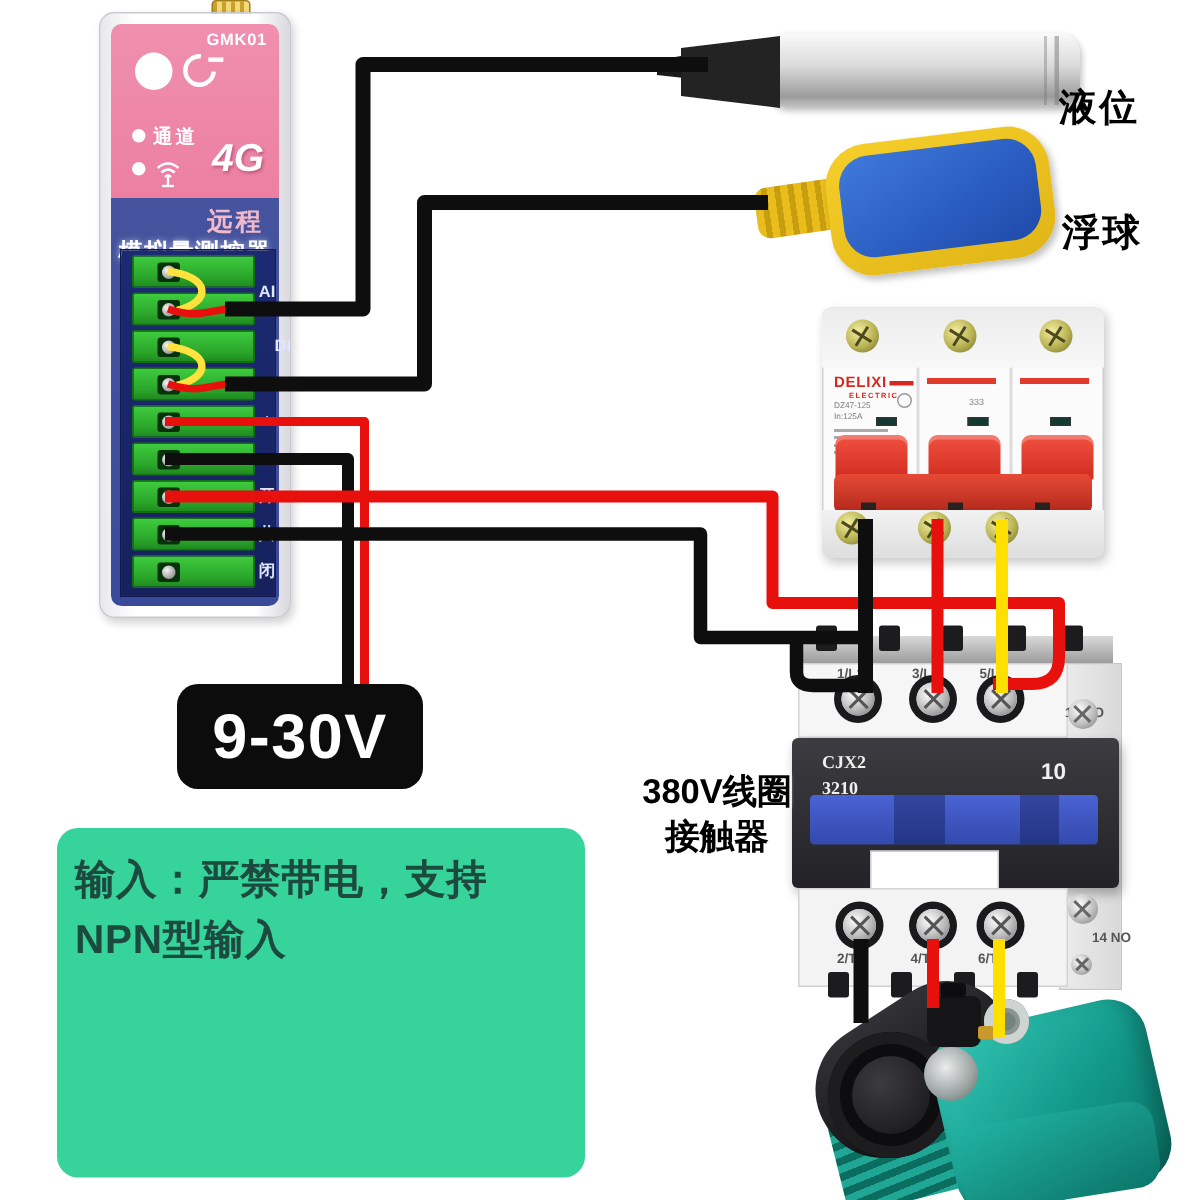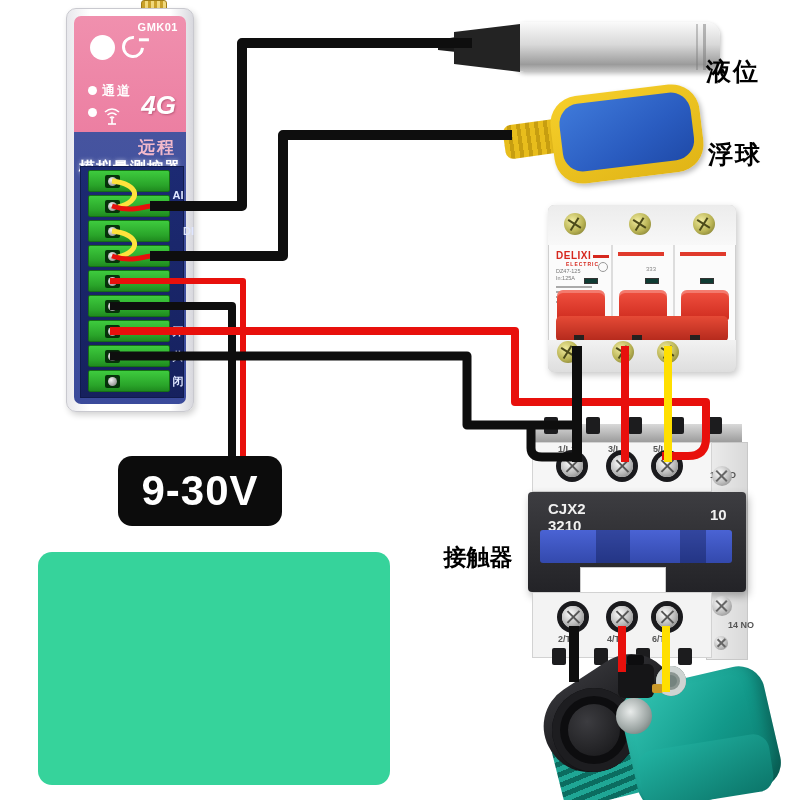--- a/index.html
+++ b/index.html
@@ -83,22 +83,22 @@
   .ctr-plate-top{left:532px;top:442px;width:180px;height:50px;background:#f6f6f6;border:1px solid #d4d4d4;}
   .ctr-aux{left:706px;top:442px;width:42px;height:218px;background:linear-gradient(90deg,#ededed,#d9d9d9);border:1px solid #c8c8c8;}
   .ctr-lab{color:#555;font-size:9px;font-weight:bold;}
   .screw-sil{border-radius:50%;background:radial-gradient(circle at 38% 35%,#ffffff,#b9b9b9 55%,#6f6f6f);box-shadow:0 0 0 5px #1a1a1d;}
   .screw-sil::before,.screw-sil::after{content:"";position:absolute;left:12%;top:46%;width:76%;height:2px;background:#555;}
   .screw-sil::before{transform:rotate(45deg);} .screw-sil::after{transform:rotate(-45deg);}
   .screw-aux{border-radius:50%;background:radial-gradient(circle at 38% 35%,#fdfdfd,#bdbdbd 55%,#7c7c7c);}
   .screw-aux::before,.screw-aux::after{content:"";position:absolute;left:12%;top:46%;width:76%;height:2px;background:#666;}
   .screw-aux::before{transform:rotate(45deg);} .screw-aux::after{transform:rotate(-45deg);}
   .ctr-bodyblk{left:528px;top:492px;width:218px;height:100px;background:linear-gradient(180deg,#3d3d41,#232327);border-radius:4px;box-shadow:2px 4px 8px rgba(0,0,0,.3);}
-  .ctr-model{left:548px;top:500px;color:#f0f0f0;font-size:15px;font-weight:bold;line-height:17px;}
-  .ctr-aux-code{left:694px;top:506px;color:#f0f0f0;font-size:15px;font-weight:bold;margin-left:16px;}
+  .ctr-model{left:548px;top:500px;color:#f0f0f0;font-size:12px;font-weight:bold;line-height:17px;font-family:Liberation Serif, serif;}
+  .ctr-aux-code{left:694px;top:506px;color:#f0f0f0;font-size:15px;font-weight:bold;}
   .ctr-blue{left:540px;top:530px;width:192px;height:33px;background:linear-gradient(180deg,#4a63d4,#3349ad);border-radius:3px;}
   .ctr-blue::before{content:"";position:absolute;left:56px;top:0;width:34px;height:100%;background:rgba(10,16,60,.35);}
   .ctr-blue::after{content:"";position:absolute;left:140px;top:0;width:26px;height:100%;background:rgba(10,16,60,.35);}
   .ctr-white-label{left:580px;top:567px;width:86px;height:27px;background:#fff;border:1px solid #ccc;}
   .ctr-plate-bot{left:532px;top:592px;width:180px;height:66px;background:#f3f3f3;border:1px solid #d2d2d2;}
   .caption-380{left:398px;top:512px;width:160px;text-align:center;color:#000;font-size:23px;font-weight:bold;line-height:30px;
                text-shadow:0 0 3px #fff,0 0 3px #fff;z-index:60;}
 
   
   .fin-stack{left:556px;top:726px;width:96px;height:74px;transform:rotate(-14deg);
@@ -308,19 +308,21 @@
     <path class="wr" d="M625 346 V 462" stroke-width="8" data-interactable="false"></path>
     <path class="wy" d="M668 346 V 462" stroke-width="8" data-interactable="false"></path>
 
     <path class="wb" d="M574 626 V 682" stroke-width="10" data-interactable="false"></path>
     <path class="wr" d="M622 626 V 672" stroke-width="8" data-interactable="false"></path>
     <path class="wy" d="M666 626 V 692" stroke-width="8" data-interactable="false"></path>
   </svg>
 
   <div class="abs pwr-box" data-interactable="false">9-30V</div>
   <div class="abs caption-380" data-interactable="false">
-    <br>
+    <span data-interactable="false">380V线圈</span><br>
     <span data-interactable="false">接触器</span>
   </div>
   <div class="abs info-box" data-interactable="false">
+    <div class="info-line" data-interactable="false">输入：严禁带电，支持</div>
+    <div class="info-line" data-interactable="false">NPN型输入</div>
   </div>
 
 </div>
 
 </body></html>

